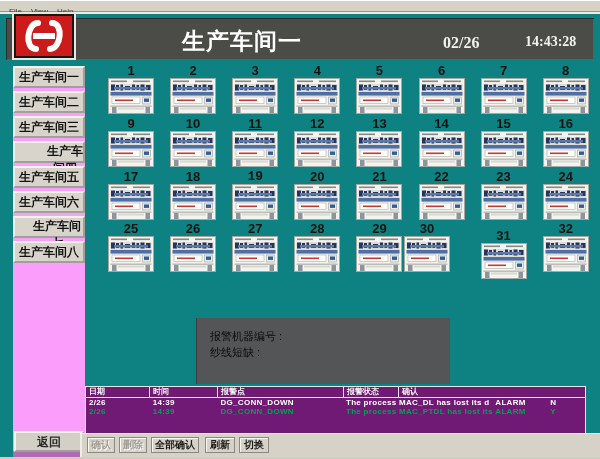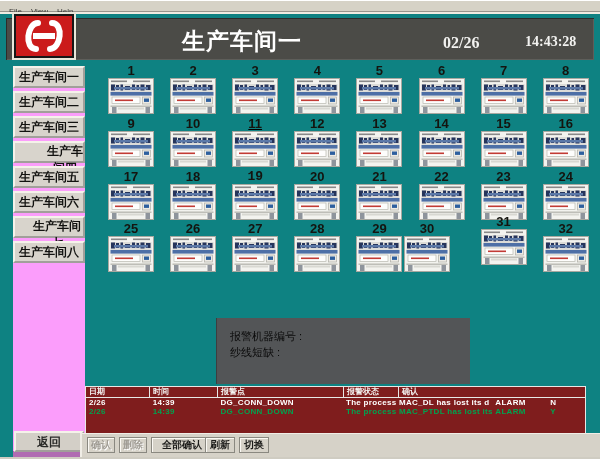--- a/index.html
+++ b/index.html
@@ -31,26 +31,26 @@
   .back-btn{position:absolute;left:14px;top:417px;width:70px;height:21px;background:#d3cfc7;
     border:2px outset #f5f2ea;font-size:12px;font-weight:bold;color:#2a2a28;
     font-family:"Liberation Sans","DejaVu Sans",sans-serif;}
   
   .machine{position:absolute;width:46px;text-align:center;cursor:pointer;}
   .mnum{font-size:13px;font-weight:bold;color:#14140f;height:14px;line-height:14px;}
   
   .status-tab{position:absolute;left:266px;top:289px;width:108px;height:15px;background:#3a3c3d;
     border:1px solid #cfcfcf;border-radius:4px;color:#ffffff;font-size:11px;font-weight:bold;
     text-align:center;line-height:15px;z-index:3;}
-  .status-panel{position:absolute;left:216px;top:304px;width:254px;height:66px;background:#535557;
+  .status-panel{position:absolute;left:196px;top:304px;width:254px;height:66px;background:#535557;
     box-shadow:1px 0 0 #3c3e40 inset;z-index:2;}
   .status-line{margin:0 0 0 14px;font-size:11px;color:#0b0b0b;line-height:16px;}
   .status-line:first-child{margin-top:10px;}
   
-  .table{position:absolute;left:85px;top:372px;width:501px;height:47px;background:#7f1d1d;
+  .table{position:absolute;left:85px;top:372px;width:501px;height:47px;background:#701a75;
     border-left:1px solid #e8e8e6;border-right:1px solid #e8e8e6;box-sizing:border-box;}
   .thead{display:flex;height:10px;border-top:1px solid #e8e8e6;border-bottom:1px solid #e8e8e6;box-sizing:content-box;}
   .th{font-size:8px;font-weight:bold;color:#f4f4f2;border-right:1px solid #e8e8e6;
     box-sizing:border-box;padding-left:3px;line-height:10px;overflow:hidden;white-space:nowrap;}
   .th:last-child{border-right:none;}
   .trow{display:flex;height:9px;}
   .td{font-size:8px;font-weight:bold;box-sizing:border-box;padding-left:3px;line-height:9px;
     overflow:hidden;white-space:nowrap;letter-spacing:0.3px;}
   
   .toolbar{position:absolute;left:80px;top:419px;width:520px;height:28px;background:#d6d2c8;
@@ -874,21 +874,21 @@
             <rect x="2.5" y="14" width="41" height="3.6" fill="#4d6fa6"></rect>
             <rect x="4" y="19" width="28" height="6.5" fill="#fdfdfc" stroke="#b8b8b0" stroke-width="0.7"></rect>
             <rect x="7" y="21.5" width="18" height="1.6" fill="#c23b35"></rect>
             <rect x="34.5" y="19" width="8" height="7" fill="#eceae4" stroke="#b0aea6" stroke-width="0.7"></rect>
             <rect x="36" y="20.5" width="5" height="3.4" fill="#2d5f9e"></rect>
             <rect x="2.5" y="27.5" width="41" height="1.4" fill="#b9b9b2"></rect>
             <rect x="4" y="29" width="4.5" height="6" fill="#8e949c"></rect>
             <rect x="37.5" y="29" width="4.5" height="6" fill="#8e949c"></rect>
             <rect x="10" y="29.5" width="26" height="2" fill="#d8d8d2"></rect>
           </svg></div>
-        <div class="machine" style="left: 480.6px; top: 201px;"><div class="mnum">31</div><svg viewBox="0 0 46 36" width="46" height="36">
+        <div class="machine" style="left: 480.6px; top: 215px;"><div class="mnum">31</div><svg viewBox="0 0 46 36" width="46" height="36">
             <rect x="0.5" y="0.5" width="45" height="35" fill="#f3f3ef" stroke="#a8a8a0"></rect>
             <rect x="3" y="2.5" width="16" height="1.6" fill="#888"></rect>
             <rect x="25" y="2.5" width="17" height="1.6" fill="#888"></rect>
             <rect x="2.5" y="6" width="41" height="8" fill="#dcdcd8"></rect>
             <g fill="#26355c">
               <rect x="3" y="6.5" width="4" height="6"></rect>
               <rect x="8" y="7" width="3" height="5"></rect>
               <rect x="12.5" y="6.5" width="2.5" height="6"></rect>
               <rect x="17" y="8" width="5" height="4"></rect>
               <rect x="24" y="6.5" width="3" height="5.5"></rect>
@@ -964,19 +964,19 @@
             <div class="td" style="width: 150px; color: rgb(0, 163, 80);">The process MAC_PTDL has lost its ..</div>
             <div class="td" style="width: 55px; color: rgb(0, 163, 80);">ALARM</div>
             <div class="td" style="width: 38px; color: rgb(0, 163, 80);">Y</div>
           </div>
         </div>
     </div>
 
     <div class="toolbar" id="toolbar">
         <button class="tb-btn disabled" aria-disabled="true" style="left: 5px; width: 28px;">确认</button>
         <button class="tb-btn disabled" aria-disabled="true" style="left: 37px; width: 28px;">删除</button>
-        <button class="tb-btn" style="left: 69px; width: 62px;">全部确认</button>
+        <button class="tb-btn" style="left: 69px; width: 48px;">全部确认</button>
         <button class="tb-btn" style="left: 123px; width: 30px;">刷新</button>
         <button class="tb-btn" style="left: 157px; width: 30px;">切换</button>
       </div>
     <div class="bottom-edge"></div>
   </div>
 </div>
 
 </body></html>

